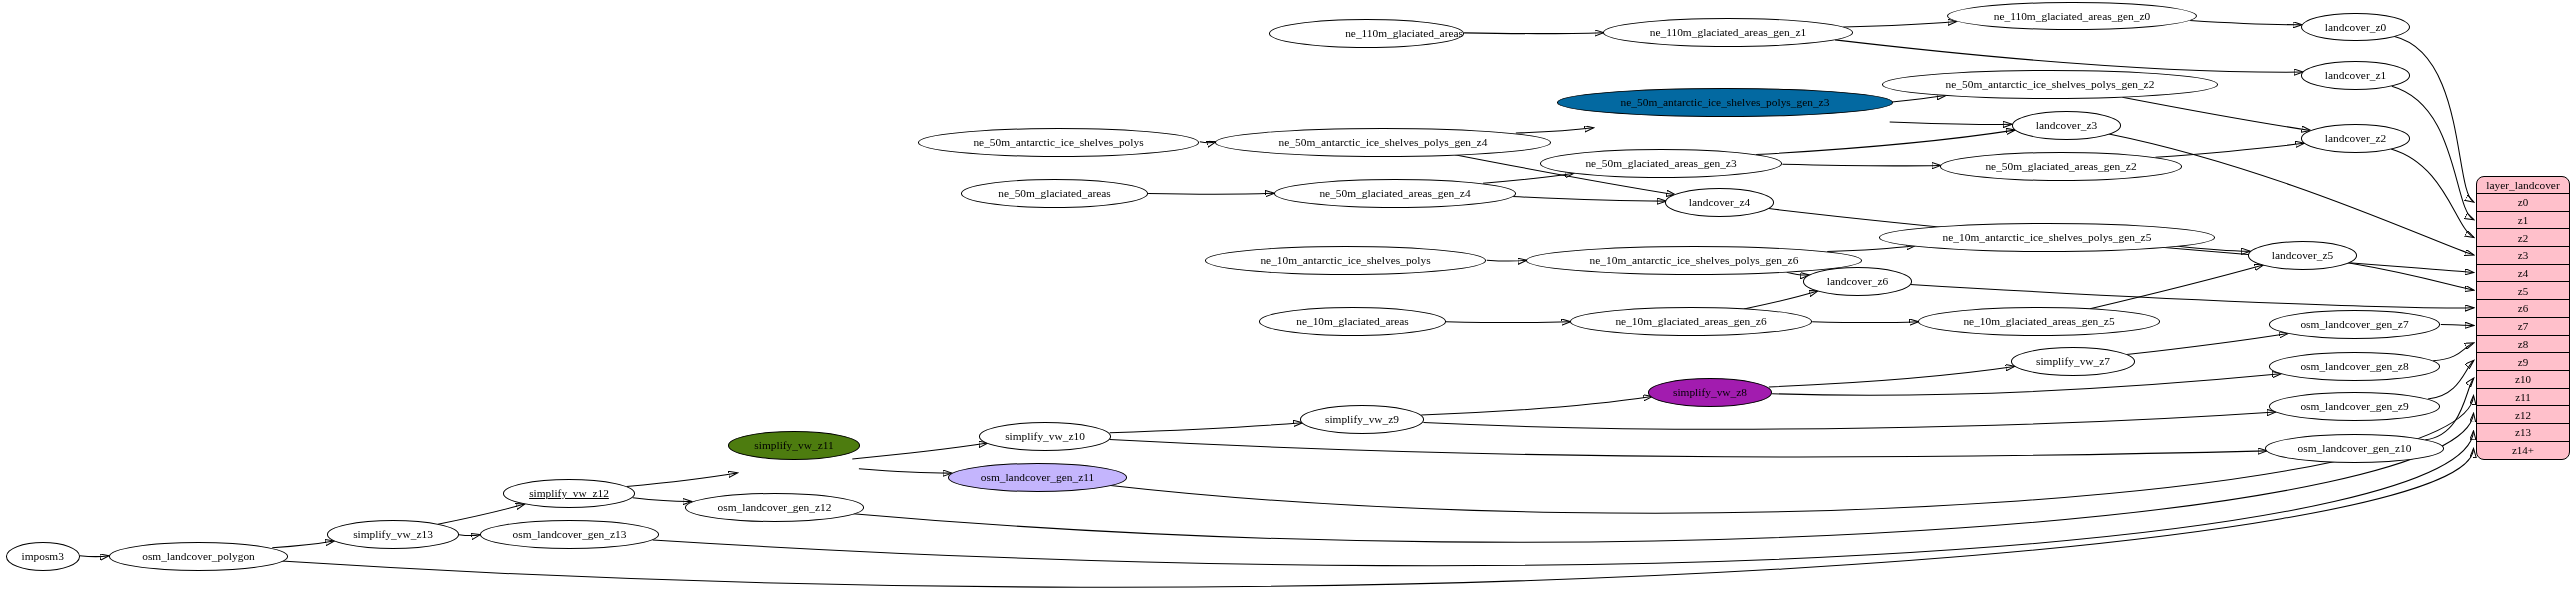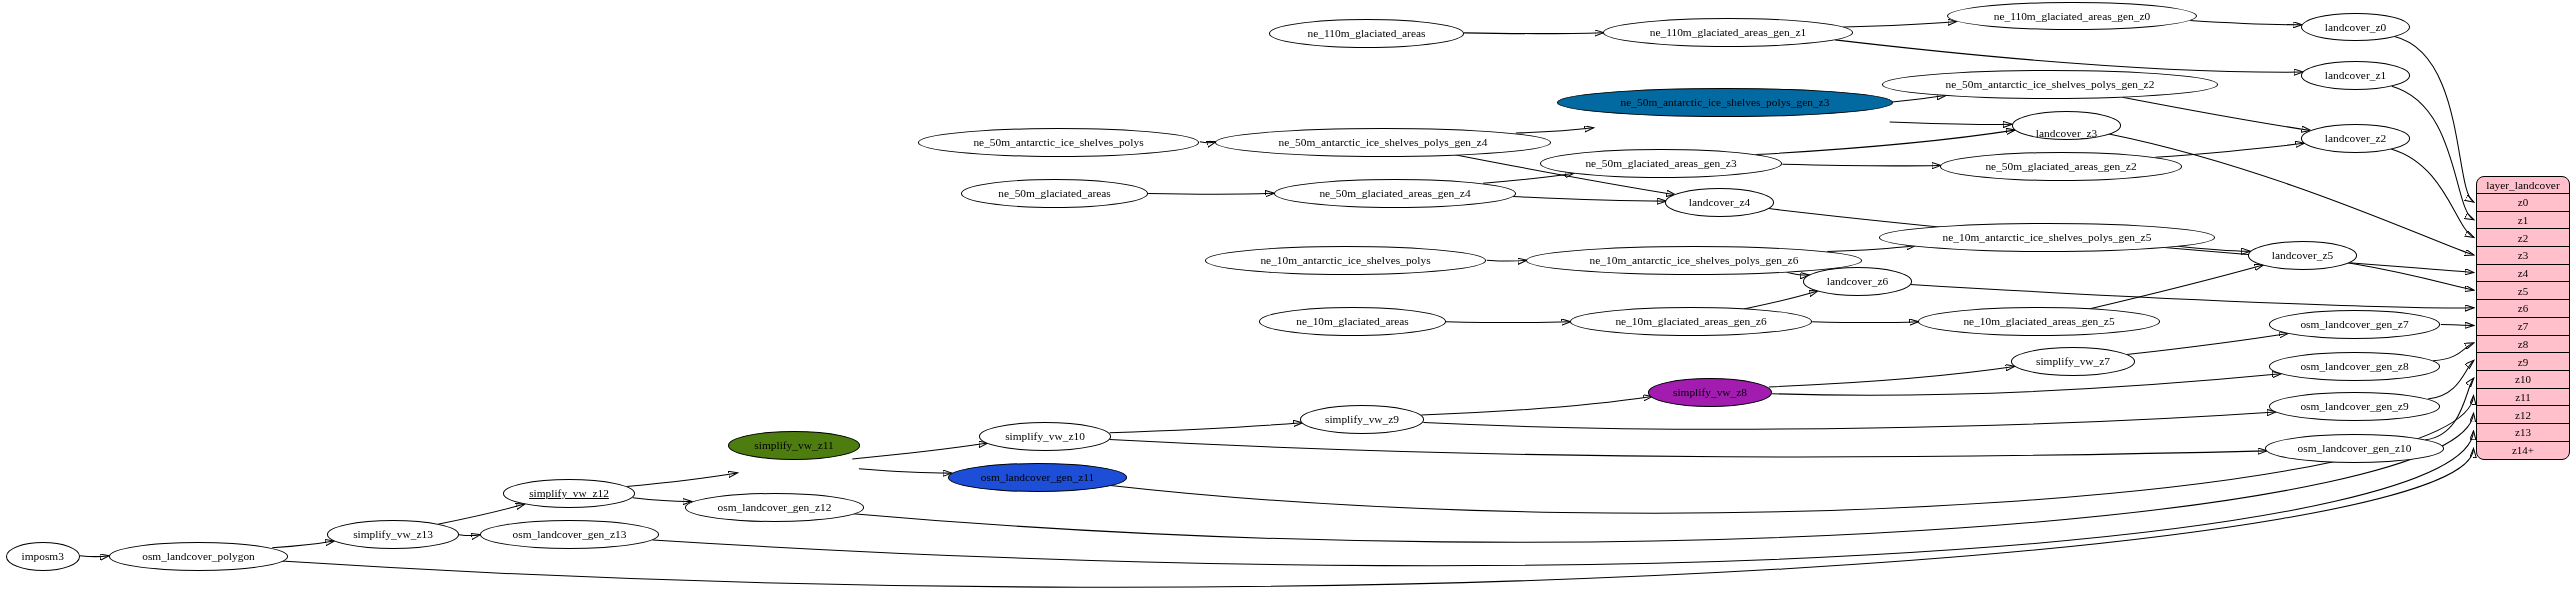--- a/index.html
+++ b/index.html
@@ -101,21 +101,21 @@
       </div>
       <div class="node" style="left: 503px; top: 479px; width: 132px; height: 28.5px; background: rgb(255, 255, 255); text-decoration: underline;">
         <span>simplify_vw_z12</span>
       </div>
       <div class="node" style="left: 685px; top: 493px; width: 179px; height: 28.5px; background: rgb(255, 255, 255);">
         <span>osm_landcover_gen_z12</span>
       </div>
       <div class="node" style="left: 728px; top: 431px; width: 132px; height: 28.5px; background: #4d7c0f;">
         <span>simplify_vw_z11</span>
       </div>
-      <div class="node" style="left: 948px; top: 463px; width: 179px; height: 28.5px; background: #1d4ed8;">
+      <div class="node" style="left: 948px; top: 463px; width: 179px; height: 28.5px; background: #c4b5fd;">
         <span>osm_landcover_gen_z11</span>
       </div>
       <div class="node" style="left: 979px; top: 422px; width: 132px; height: 28.5px; background: rgb(255, 255, 255);">
         <span>simplify_vw_z10</span>
       </div>
       <div class="node" style="left: 1300px; top: 405px; width: 124px; height: 28.5px; background: rgb(255, 255, 255);">
         <span>simplify_vw_z9</span>
       </div>
       <div class="node" style="left: 1648px; top: 378px; width: 124px; height: 28.5px; background: #a21caf;">
         <span>simplify_vw_z8</span>
@@ -128,21 +128,21 @@
       </div>
       <div class="node" style="left: 2269px; top: 352px; width: 171px; height: 28.5px; background: rgb(255, 255, 255);">
         <span>osm_landcover_gen_z8</span>
       </div>
       <div class="node" style="left: 2269px; top: 392px; width: 171px; height: 28.5px; background: rgb(255, 255, 255);">
         <span>osm_landcover_gen_z9</span>
       </div>
       <div class="node" style="left: 2265px; top: 434px; width: 179px; height: 28.5px; background: rgb(255, 255, 255);">
         <span>osm_landcover_gen_z10</span>
       </div>
-      <div class="node" style="left: 1269px; top: 19px; width: 195px; height: 28.5px; background: rgb(255, 255, 255);">
+      <div class="node" style="left: 1269px; top: 19px; width: 195px; height: 28.5px; background: rgb(255, 255, 255); justify-content: flex-end;">
         <span>ne_110m_glaciated_areas</span>
       </div>
       <div class="node" style="left: 1603px; top: 18px; width: 250px; height: 28.5px; background: rgb(255, 255, 255);">
         <span>ne_110m_glaciated_areas_gen_z1</span>
       </div>
       <div class="node" style="left: 1947px; top: 1.7px; width: 250px; height: 28.5px; background: rgb(255, 255, 255);">
         <span>ne_110m_glaciated_areas_gen_z0</span>
       </div>
       <div class="node" style="left: 2301px; top: 12.5px; width: 109px; height: 28.5px; background: rgb(255, 255, 255);">
         <span>landcover_z0</span>
@@ -158,21 +158,21 @@
       </div>
       <div class="node" style="left: 1215px; top: 128px; width: 336px; height: 28.5px; background: rgb(255, 255, 255);">
         <span>ne_50m_antarctic_ice_shelves_polys_gen_z4</span>
       </div>
       <div class="node" style="left: 1557px; top: 88px; width: 336px; height: 28.5px; background: #0369a1;">
         <span>ne_50m_antarctic_ice_shelves_polys_gen_z3</span>
       </div>
       <div class="node" style="left: 1882px; top: 70px; width: 336px; height: 28.5px; background: rgb(255, 255, 255);">
         <span>ne_50m_antarctic_ice_shelves_polys_gen_z2</span>
       </div>
-      <div class="node" style="left: 2012px; top: 111px; width: 109px; height: 28.5px; background: rgb(255, 255, 255); align-items: flex-end;">
+      <div class="node" style="left: 2012px; top: 111px; width: 109px; height: 28.5px; background: rgb(255, 255, 255);">
         <span>landcover_z3</span>
       </div>
       <div class="node" style="left: 1665px; top: 188px; width: 109px; height: 28.5px; background: rgb(255, 255, 255);">
         <span>landcover_z4</span>
       </div>
       <div class="node" style="left: 961px; top: 179px; width: 187px; height: 28.5px; background: rgb(255, 255, 255);">
         <span>ne_50m_glaciated_areas</span>
       </div>
       <div class="node" style="left: 1274px; top: 179px; width: 242px; height: 28.5px; background: rgb(255, 255, 255);">
         <span>ne_50m_glaciated_areas_gen_z4</span>

